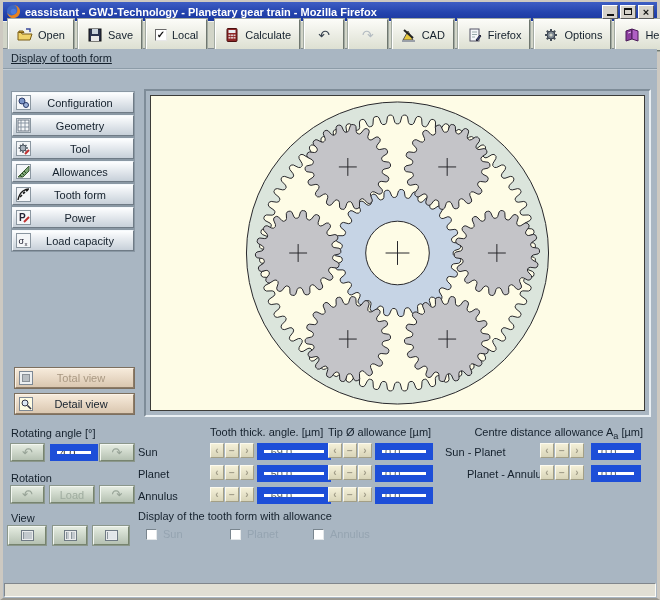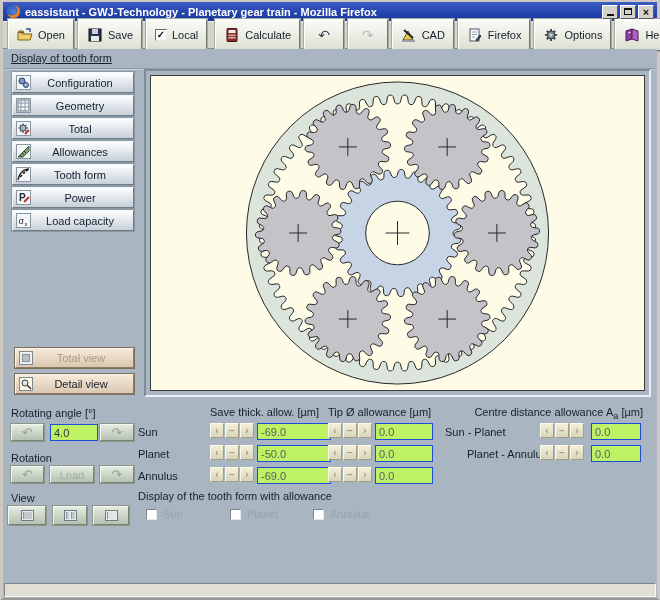--- a/index.html
+++ b/index.html
@@ -37,21 +37,21 @@
   .ticon { width:16px; height:16px; flex:0 0 16px; }
   .checkbox { width:12px; height:12px; background:#fff; border:1px solid;
               border-color:#6a6a6a #e8e8e8 #e8e8e8 #6a6a6a;
               display:flex; align-items:center; justify-content:center;
               font-size:10px; font-weight:bold; color:#111; line-height:10px; }
 
   
   .content { flex:1; display:flex; flex-direction:column; background:#A9B6C2; position:relative; }
   .page-header { padding:3px 8px 4px 8px; border-bottom:1px solid #8d9ca8;
                  box-shadow:0 1px 0 #c3cdd6;text-decoration:underline; }
-  .main-row { display:flex; height:332px; flex:0 0 332px; position:relative; padding-top:0; }
+  .main-row { display:flex; height:332px; flex:0 0 332px; position:relative; padding-top:0;margin-top:20px; }
 
   
   .sidebar { width:141px; flex:0 0 141px; padding:3px 0 0 8px; }
   .side-btn { width:122px; height:21px; margin-bottom:2px; display:flex; align-items:center;
               background:linear-gradient(180deg,#FDFEFF,#C7D0D9);
               border:1px solid; border-color:#F5F9FC #6F7B86 #6F7B86 #F5F9FC;
               box-shadow:0 0 0 1px #8A98A4; margin-left:1px; }
   .side-icon { width:15px; height:15px; margin-left:3px; background:#F4F6F8;
                border:1px solid #8A96A0; display:flex; align-items:center; justify-content:center;
                font-size:9px; overflow:hidden; }
@@ -81,21 +81,21 @@
   .controls { position:relative; flex:1; }
   .abs { position:absolute; white-space:nowrap; }
   .cent { width:124px; text-align:left; left:8px; }
 
   .grn-btn { position:absolute; height:17px; display:flex; align-items:center; justify-content:center;
              background:linear-gradient(180deg,#E4EBE0,#B5C1B2);
              border:1px solid; border-color:#F3F7F1 #77846F #77846F #F3F7F1;
              box-shadow:0 0 0 1px #8b978b; color:#97A397; font-size:13px; line-height:12px; }
   .grn-btn.txt { font-size:11px; color:#9FAC9F; }
 
-  input.fld { position:absolute; height:17px; background:#bef264; border:1px solid #1d4ed8;
+  input.fld { position:absolute; height:17px; background:#ffffff; border:7px solid #1d4ed8;
               font-family:"Liberation Sans",sans-serif; font-size:11px; color:#555f66; padding:0 3px; }
 
   .stepper { position:absolute; display:flex; gap:1px; }
   .stp { width:14px; height:15px; display:inline-flex; align-items:center; justify-content:center;
          background:linear-gradient(180deg,#F4F0D8,#D9D5B9);
          border:1px solid; border-color:#FCFAEE #A39F86 #A39F86 #FCFAEE;
          color:#A09C88; font-size:10px; font-weight:bold; }
 
   .dis { color:#95A4B1; }
   .chk-row { position:absolute; display:flex; align-items:center; gap:6px; }
@@ -243,21 +243,21 @@
         <div class="side-btn">
           <span class="side-icon">
             <svg viewBox="0 0 13 13" width="13" height="13">
                 <g stroke="#5a646e" stroke-width="1.6">
                   <path d="M6 1.5 V11 M1.5 6 H11 M3 3 L9.5 9.5 M9.5 3 L3 9.5"></path>
                 </g>
                 <circle cx="6" cy="6" r="3" fill="#A8B2BC" stroke="#4a545e"></circle>
                 <path d="M8 12 L12 8" stroke="#C03030" stroke-width="2"></path>
               </svg>
           </span>
-          <span class="side-label">Total</span>
+          <span class="side-label">Tool</span>
         </div>
         <div class="side-btn">
           <span class="side-icon">
             <svg viewBox="0 0 13 13" width="13" height="13">
                 <path d="M1 12 L12 1 L12 6 L6 12 Z" fill="#7FA878" stroke="#3a5a34"></path>
                 <path d="M3 10 L5 12 M5 8 L7 10 M7 6 L9 8" stroke="#2a4a24" stroke-width="1"></path>
               </svg>
           </span>
           <span class="side-label">Allowances</span>
         </div>
@@ -363,21 +363,21 @@
             <span class="pane"></span>
             <span class="pane"></span>
           </span>
       </div>
       <div class="grn-btn" style="left:90px; top:105px; width:36px; height:19px">
         <span class="view-icon">
             <span class="pane light"></span>
           </span>
       </div>
 
-      <div class="abs" style="left:207px; top:5px">Save thick. allow. [µm]</div>
+      <div class="abs" style="left:207px; top:5px">Tooth thick. angle. [µm]</div>
       <div class="abs" style="left:325px; top:5px">Tip Ø allowance [µm]</div>
 
       <div class="abs" style="left:135px; top:25px">Sun</div>
       <div class="abs" style="left:135px; top:47px">Planet</div>
       <div class="abs" style="left:135px; top:69px">Annulus</div>
 
       <div class="stepper" style="left:207px; top:22px">
           <span class="stp">‹</span>
           <span class="stp">−</span>
           <span class="stp">›</span>

